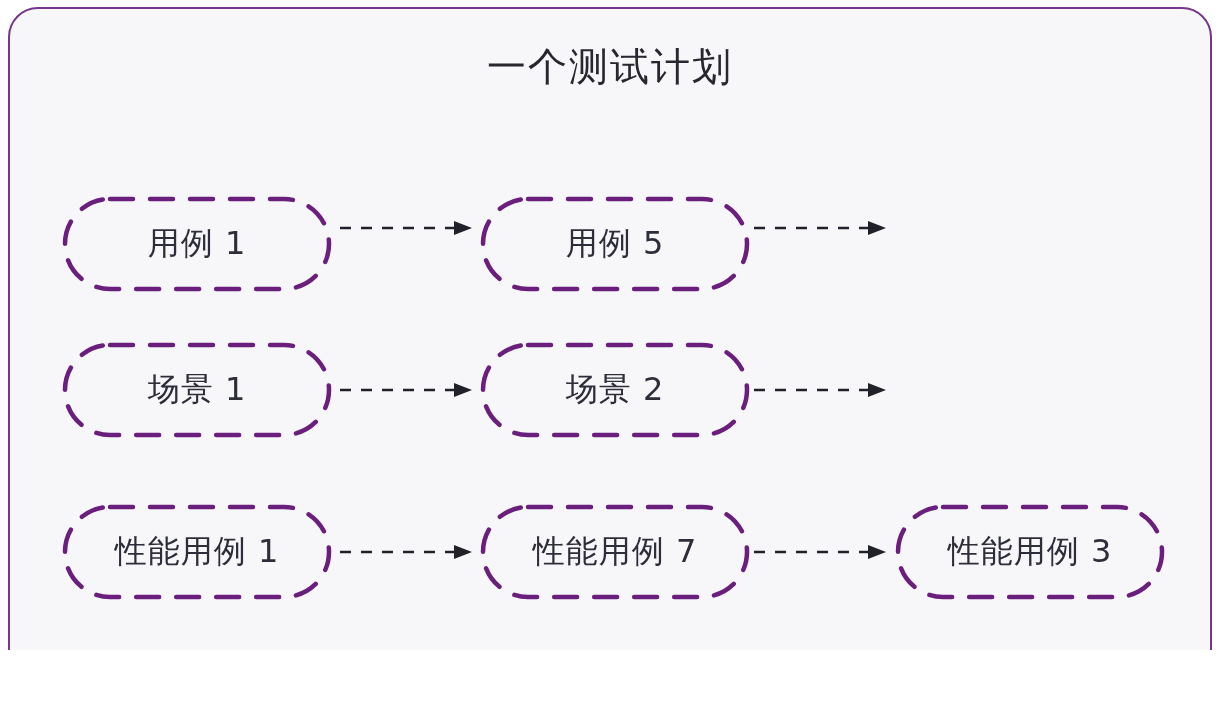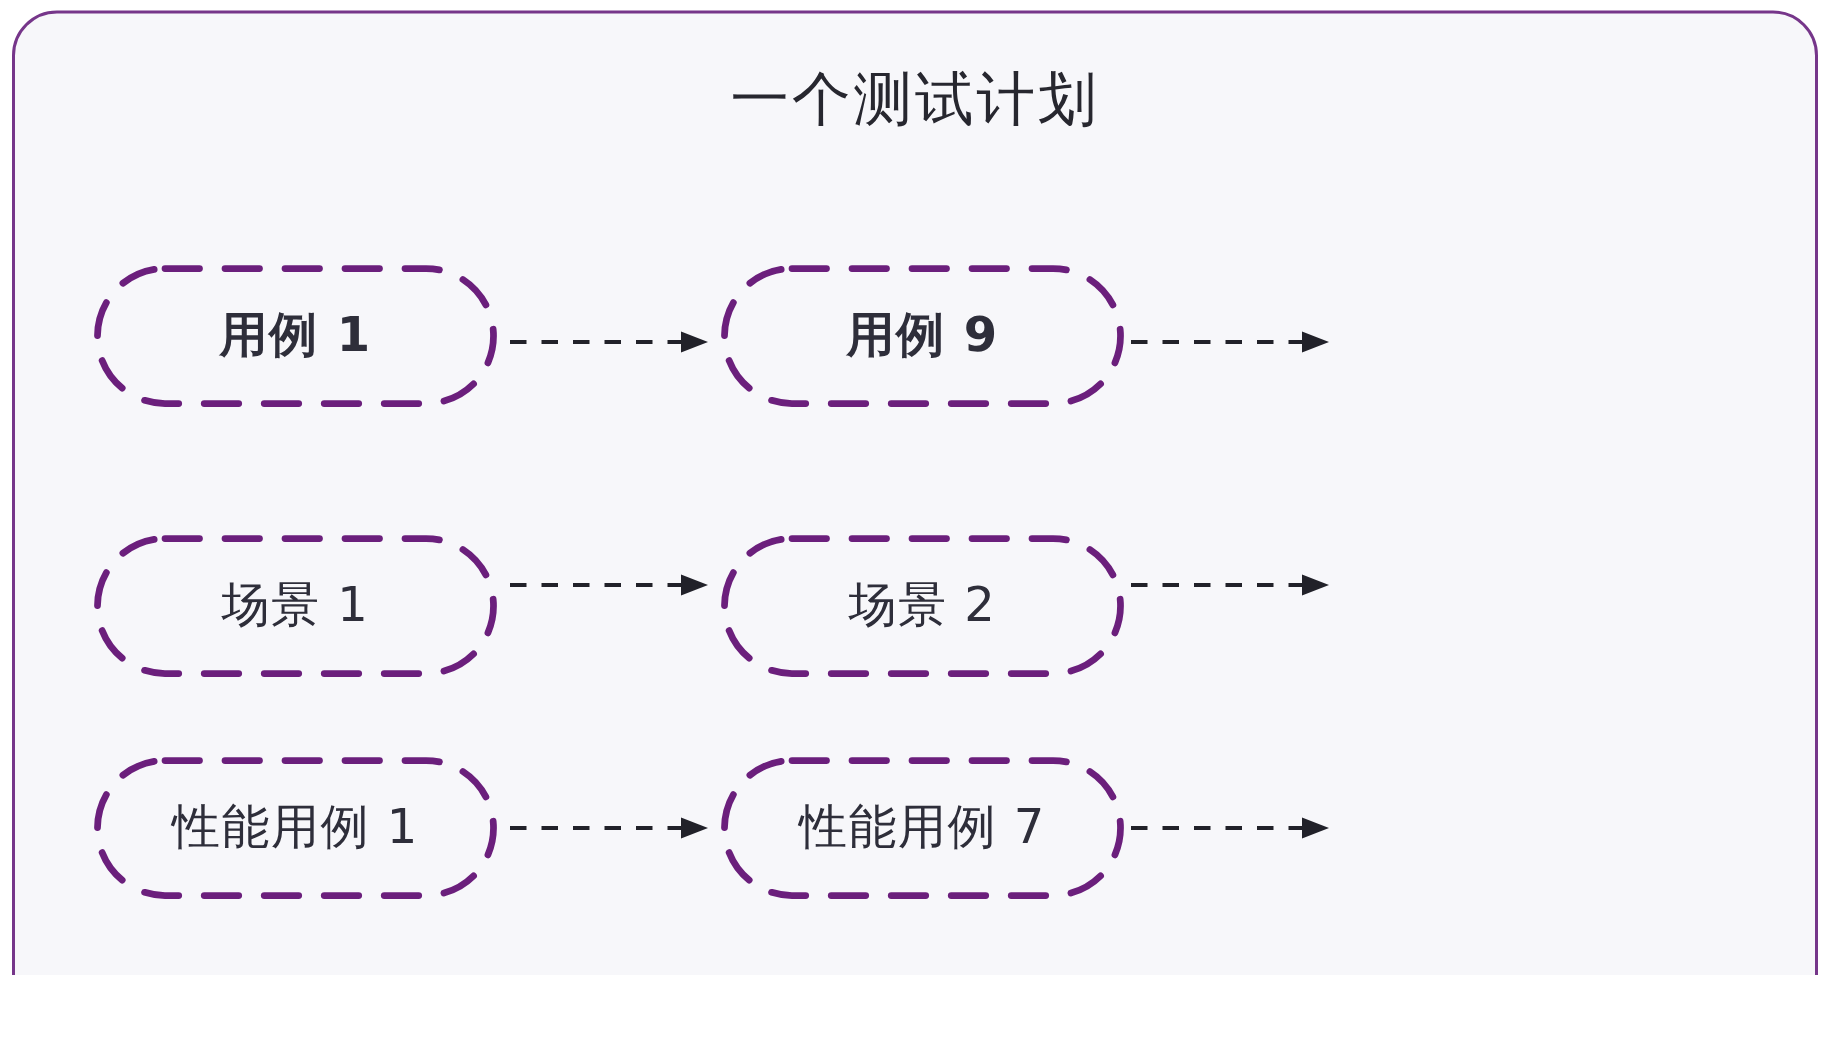--- a/index.html
+++ b/index.html
@@ -57,22 +57,22 @@
     justify-content: center;
     font-size: 32px;
     color: var(--text);
     letter-spacing: 1px;
     white-space: pre;
   }
 
   .c1 { left: 62px; }
   .c2 { left: 480px; }
   .c3 { left: 895px; }
-  .r1 { top: 176px; font-weight: bold; }
-  .r2 { top: 356px; }
+  .r1 { top: 196px; }
+  .r2 { top: 342px; }
   .r3 { top: 504px; text-align: center; }
 
   .arrow {
     position: absolute;
     width: 140px;
     height: 22px;
   }
   .a1 { left: 338px; }
   .a2 { left: 752px; }
   .ra1 { top: 217px; }
@@ -90,21 +90,21 @@
   <div class="node c1 r1">
     <svg viewBox="0 0 270 96" preserveAspectRatio="none">
       <rect x="3" y="3" width="264" height="90" rx="45" fill="none" stroke="var(--node-stroke)" stroke-width="4.5" stroke-dasharray="23 17" stroke-linecap="round"></rect>
     </svg>
     <span class="label">用例 1</span>
   </div>
   <div class="node c2 r1">
     <svg viewBox="0 0 270 96" preserveAspectRatio="none">
       <rect x="3" y="3" width="264" height="90" rx="45" fill="none" stroke="var(--node-stroke)" stroke-width="4.5" stroke-dasharray="23 17" stroke-linecap="round"></rect>
     </svg>
-    <span class="label">用例 9</span>
+    <span class="label">用例 5</span>
   </div>
 
   <div class="node c1 r2">
     <svg viewBox="0 0 270 96" preserveAspectRatio="none">
       <rect x="3" y="3" width="264" height="90" rx="45" fill="none" stroke="var(--node-stroke)" stroke-width="4.5" stroke-dasharray="23 17" stroke-linecap="round"></rect>
     </svg>
     <span class="label">场景 1</span>
   </div>
   <div class="node c2 r2">
     <svg viewBox="0 0 270 96" preserveAspectRatio="none">
@@ -117,20 +117,26 @@
     <svg viewBox="0 0 270 96" preserveAspectRatio="none">
       <rect x="3" y="3" width="264" height="90" rx="45" fill="none" stroke="var(--node-stroke)" stroke-width="4.5" stroke-dasharray="23 17" stroke-linecap="round"></rect>
     </svg>
     <span class="label">性能用例 1</span>
   </div>
   <div class="node c2 r3">
     <svg viewBox="0 0 270 96" preserveAspectRatio="none">
       <rect x="3" y="3" width="264" height="90" rx="45" fill="none" stroke="var(--node-stroke)" stroke-width="4.5" stroke-dasharray="23 17" stroke-linecap="round"></rect>
     </svg>
     <span class="label">性能用例 7</span>
+  </div>
+  <div class="node c3 r3">
+    <svg viewBox="0 0 270 96" preserveAspectRatio="none">
+      <rect x="3" y="3" width="264" height="90" rx="45" fill="none" stroke="var(--node-stroke)" stroke-width="4.5" stroke-dasharray="23 17" stroke-linecap="round"></rect>
+    </svg>
+    <span class="label">性能用例 3</span>
   </div>
 
   <svg class="arrow a1 ra1" viewBox="0 0 140 22" preserveAspectRatio="none">
     <line x1="2" y1="11" x2="116" y2="11" stroke="var(--arrow)" stroke-width="2.6" stroke-dasharray="11 10"></line>
     <polygon points="116,4 134,11 116,18" fill="var(--arrow)"></polygon>
   </svg>
   <svg class="arrow a2 ra1" viewBox="0 0 140 22" preserveAspectRatio="none">
     <line x1="2" y1="11" x2="116" y2="11" stroke="var(--arrow)" stroke-width="2.6" stroke-dasharray="11 10"></line>
     <polygon points="116,4 134,11 116,18" fill="var(--arrow)"></polygon>
   </svg>

